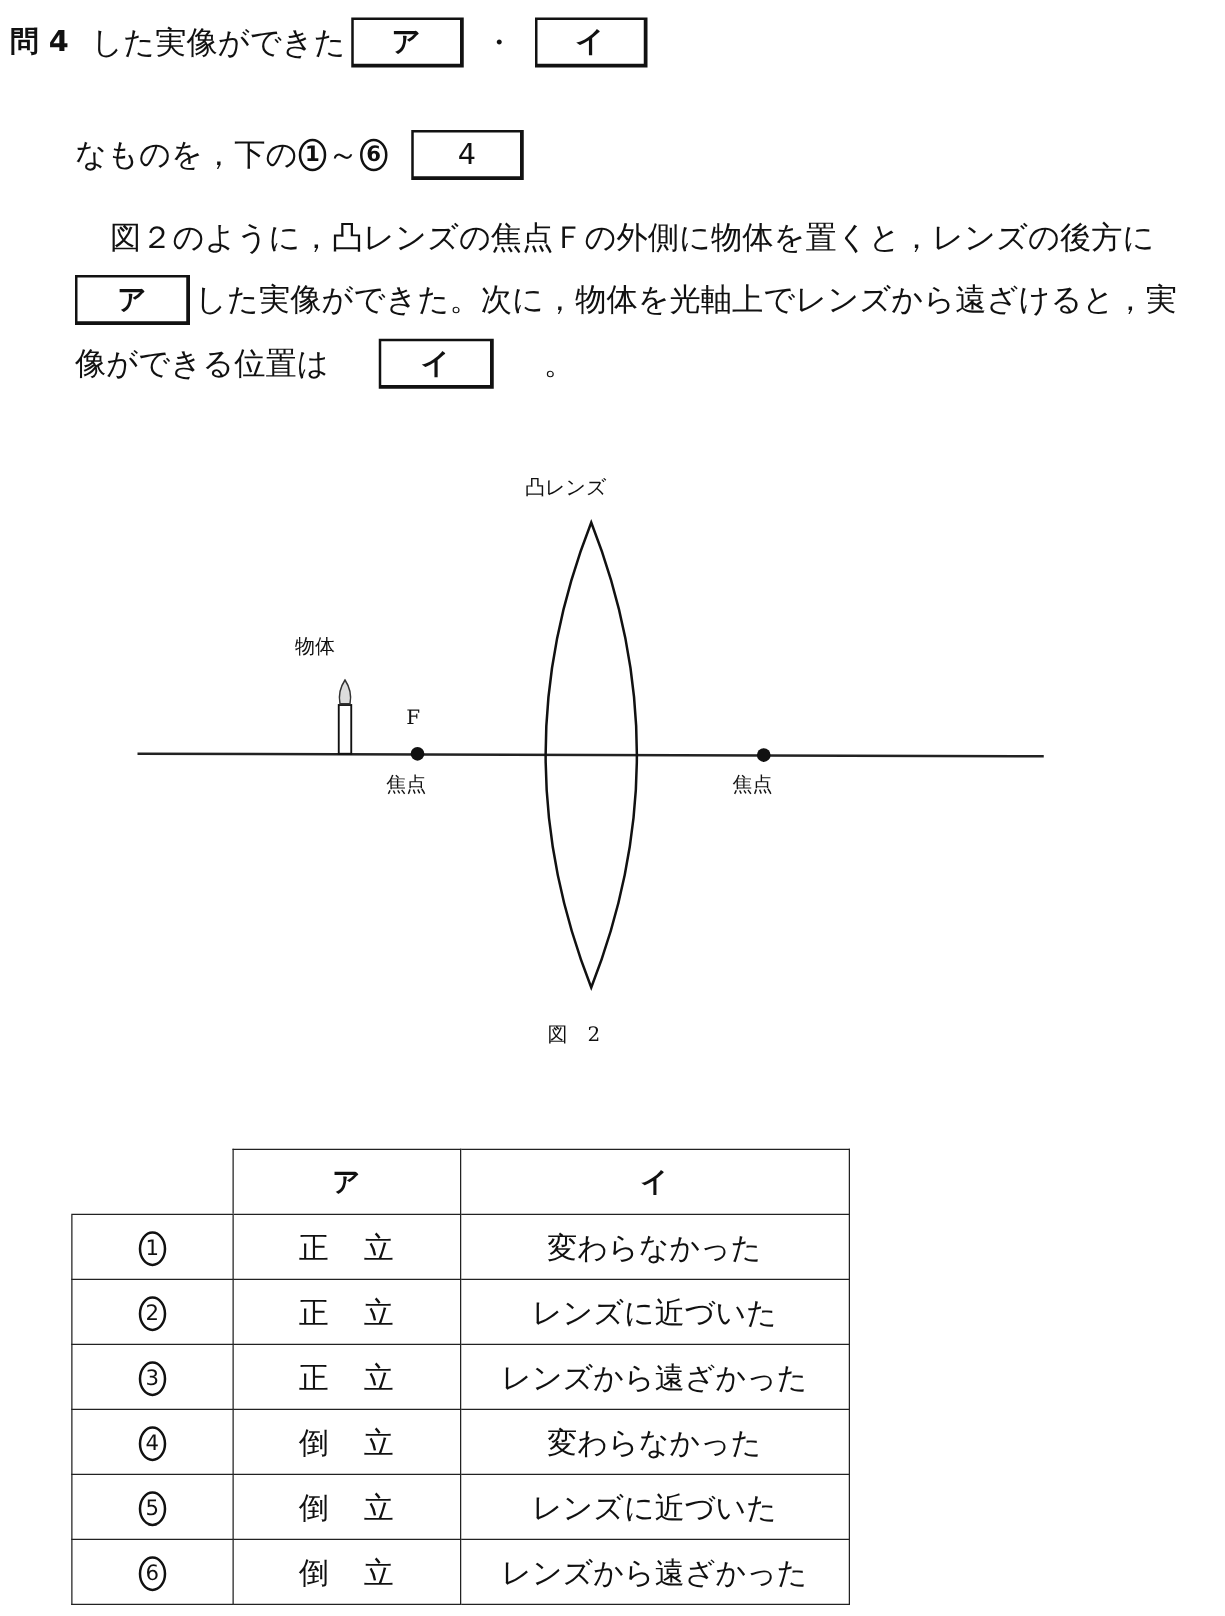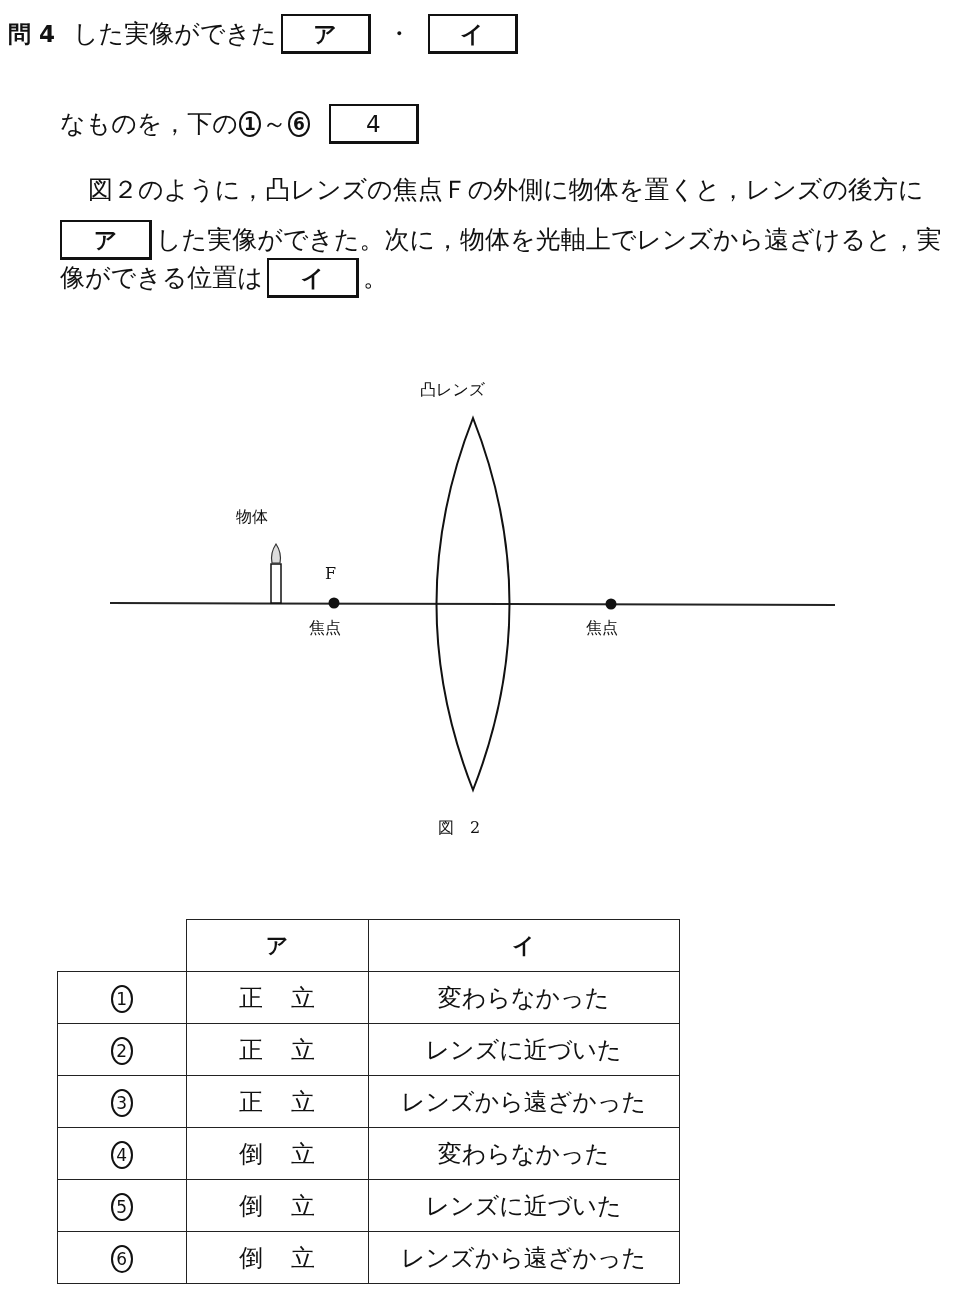--- a/index.html
+++ b/index.html
@@ -63,21 +63,21 @@
   <span class="blank" style="width:90px; margin-left:18px; font-weight:normal;">4</span>
 </div>
 
 <div class="line" style="left:88px; top:168px;">
   <span>図２のように，凸レンズの焦点Ｆの外側に物体を置くと，レンズの後方に</span>
 </div>
 <div class="line" style="left:60px; top:218px;">
   <span class="blank" style="width:92px; margin-left:0;">ア</span>
   <span>した実像ができた。次に，物体を光軸上でレンズから遠ざけると，実</span>
 </div>
-<div class="line" style="left:60px; top:256px;">
+<div class="line" style="left:60px; top:269px;gap:36px;">
   <span>像ができる位置は</span>
   <span class="blank" style="width:92px;">イ</span>
   <span>。</span>
 </div>
 
 <svg class="figure" width="980" height="900">
   <line x1="110" y1="603" x2="835" y2="605" stroke="#222" stroke-width="2"></line>
   <path d="M473,418 Q400,604 473,790 Q546,604 473,418 Z" fill="none" stroke="#111" stroke-width="2"></path>
   <rect x="271" y="564" width="10" height="39" fill="#fff" stroke="#111" stroke-width="1.5"></rect>
   <path d="M276,544 Q270,553 272,563 L280,563 Q282,553 276,544 Z" fill="#ddd" stroke="#333" stroke-width="1.2"></path>

